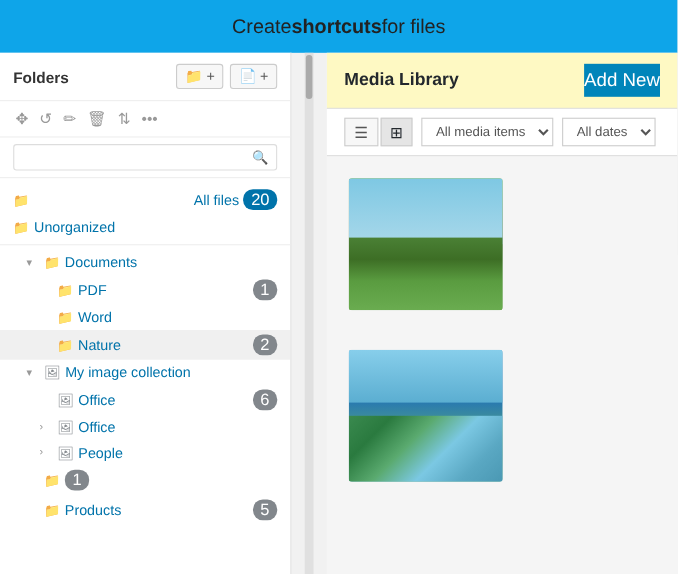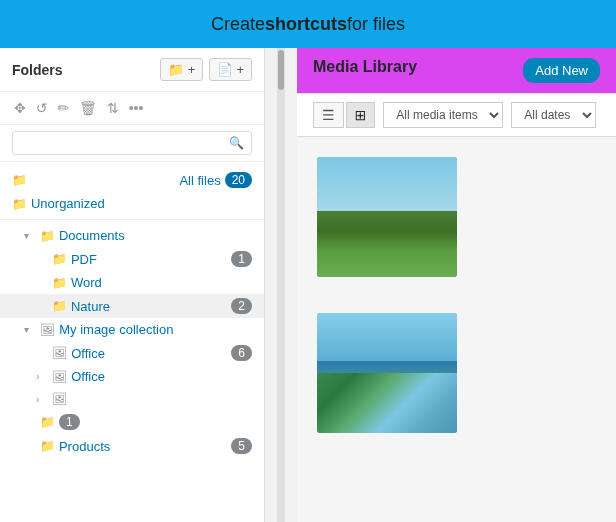--- a/index.html
+++ b/index.html
@@ -117,21 +117,21 @@
 
     .tree-item .folder-icon { color: #82878c; font-size: 12px; }
     .tree-item .folder-icon.gallery { color: #82878c; }
     .tree-item .item-label { flex: 1; color: #0073aa; font-size: 13px; }
     .tree-item .item-label.all-files { color: #0073aa; text-align: right; }
     .tree-item .badge {
       background: #82878c;
       color: #fff;
       border-radius: 9px;
       padding: 1px 7px;
-      font-size: 12px;
+      font-size: 15px;
       min-width: 20px;
       text-align: center;
     }
     .badge.blue { background: #0073aa; }
 
     .tree-chevron {
       font-size: 10px;
       color: #999;
       width: 12px;
       flex-shrink: 0;
@@ -150,41 +150,41 @@
     .main-content {
       flex: 1;
       display: flex;
       flex-direction: column;
       background: #f5f5f5;
       overflow: hidden;
     }
 
     .media-header {
       display: flex;
-      align-items: flex-start;
+      align-items: center;
       padding: 10px 16px;
-      background: #d946ef;
+      background: #fef9c3;
       border-bottom: 1px solid #ddd;
       gap: 10px;
     }
 
     .media-title {
       font-size: 16px;
       font-weight: 600;
       color: #23282d;
       flex: 1;
     }
 
     .add-new-btn {
       background: #0085ba;
       color: #fff;
       border: none;
-      border-radius: 11px;
-      padding: 5px 12px;
-      font-size: 13px;
+      border-radius: 0;
+      padding: 5px 0;
+      font-size: 17px;
       cursor: pointer;
     }
 
     .media-toolbar {
       display: flex;
       align-items: center;
       padding: 8px 16px;
       background: #fff;
       border-bottom: 1px solid #ddd;
       gap: 8px;
@@ -401,20 +401,21 @@
 
       <div class="tree-item tree-indent-2">
         <span class="tree-chevron">›</span>
         <span class="folder-icon gallery">🖼</span>
         <span class="item-label">Office</span>
       </div>
 
       <div class="tree-item tree-indent-2">
         <span class="tree-chevron">›</span>
         <span class="folder-icon gallery">🖼</span>
+        <span class="item-label">People</span>
       </div>
 
       <div class="tree-item tree-indent-1">
         <span class="tree-chevron"></span>
         <span class="folder-icon">📁</span>
         <span class="badge">1</span>
       </div>
 
       <div class="tree-item tree-indent-1">
         <span class="tree-chevron"></span>

